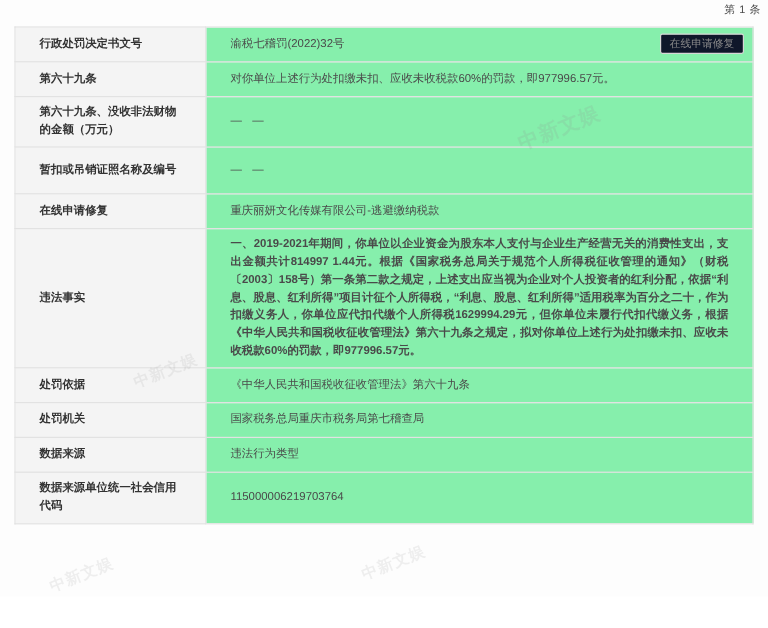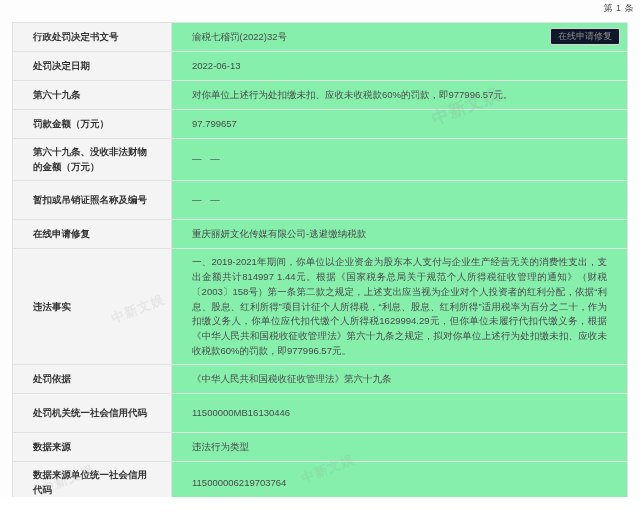--- a/index.html
+++ b/index.html
@@ -63,20 +63,21 @@
   .value-dash {
     letter-spacing: 3px;
     color: #777;
   }
   .fact-text {
     text-align: justify;
     text-justify: inter-ideograph;
     line-height: 1.75;
     font-size: 9.5px;
     color: #4a4a4a;
+    font-weight: bold;
   }
   .online-btn {
     position: absolute;
     top: 28px;
     right: 20px;
     border: 1px solid #d6d6d6;
     background: #0f172a;
     color: #8a8a8a;
     font-size: 9px;
     padding: 3px 7px;
@@ -181,30 +182,22 @@
   <div class="wm small" style="left: 300px; top: 460px;">中新文娱</div>
   <div class="wm small" style="left: 40px; top: 470px;">中新文娱</div>
 
   <table class="detail">
     <tbody>
       <tr class="row-h-s">
         <td class="label">行政处罚决定书文号</td>
         <td class="value">渝税七稽罚(2022)32号</td>
       </tr>
       <tr class="row-h-s">
-        <td class="label">处罚决定日期</td>
-        <td class="value">2022-06-13</td>
-      </tr>
-      <tr class="row-h-s">
         <td class="label">第六十九条</td>
         <td class="value">对你单位上述行为处扣缴未扣、应收未收税款60%的罚款，即977996.57元。</td>
-      </tr>
-      <tr class="row-h-s">
-        <td class="label">罚款金额（万元）</td>
-        <td class="value">97.799657</td>
       </tr>
       <tr class="row-h-m">
         <td class="label">第六十九条、没收非法财物的金额（万元）</td>
         <td class="value value-dash">— —</td>
       </tr>
       <tr class="row-h-m">
         <td class="label">暂扣或吊销证照名称及编号</td>
         <td class="value value-dash">— —</td>
       </tr>
       <tr class="row-h-s">
@@ -212,23 +205,23 @@
         <td class="value">重庆丽妍文化传媒有限公司-逃避缴纳税款</td>
       </tr>
       <tr>
         <td class="label">违法事实</td>
         <td class="value fact-text">一、2019-2021年期间，你单位以企业资金为股东本人支付与企业生产经营无关的消费性支出，支出金额共计814997 1.44元。根据《国家税务总局关于规范个人所得税征收管理的通知》（财税〔2003〕158号）第一条第二款之规定，上述支出应当视为企业对个人投资者的红利分配，依据“利息、股息、红利所得”项目计征个人所得税，“利息、股息、红利所得”适用税率为百分之二十，作为扣缴义务人，你单位应代扣代缴个人所得税1629994.29元，但你单位未履行代扣代缴义务，根据《中华人民共和国税收征收管理法》第六十九条之规定，拟对你单位上述行为处扣缴未扣、应收未收税款60%的罚款，即977996.57元。</td>
       </tr>
       <tr class="row-h-s">
         <td class="label">处罚依据</td>
         <td class="value">《中华人民共和国税收征收管理法》第六十九条</td>
       </tr>
-      <tr class="row-h-m">
-        <td class="label">处罚机关统一社会信用代码</td>
-        <td class="value">11500000MB16130446</td>
+      <tr class="row-h-s">
+        <td class="label">处罚机关</td>
+        <td class="value">国家税务总局重庆市税务局第七稽查局</td>
       </tr>
       <tr class="row-h-s">
         <td class="label">数据来源</td>
         <td class="value">违法行为类型</td>
       </tr>
       <tr class="row-h-m">
         <td class="label">数据来源单位统一社会信用代码</td>
         <td class="value">115000006219703764</td>
       </tr>
     </tbody>

